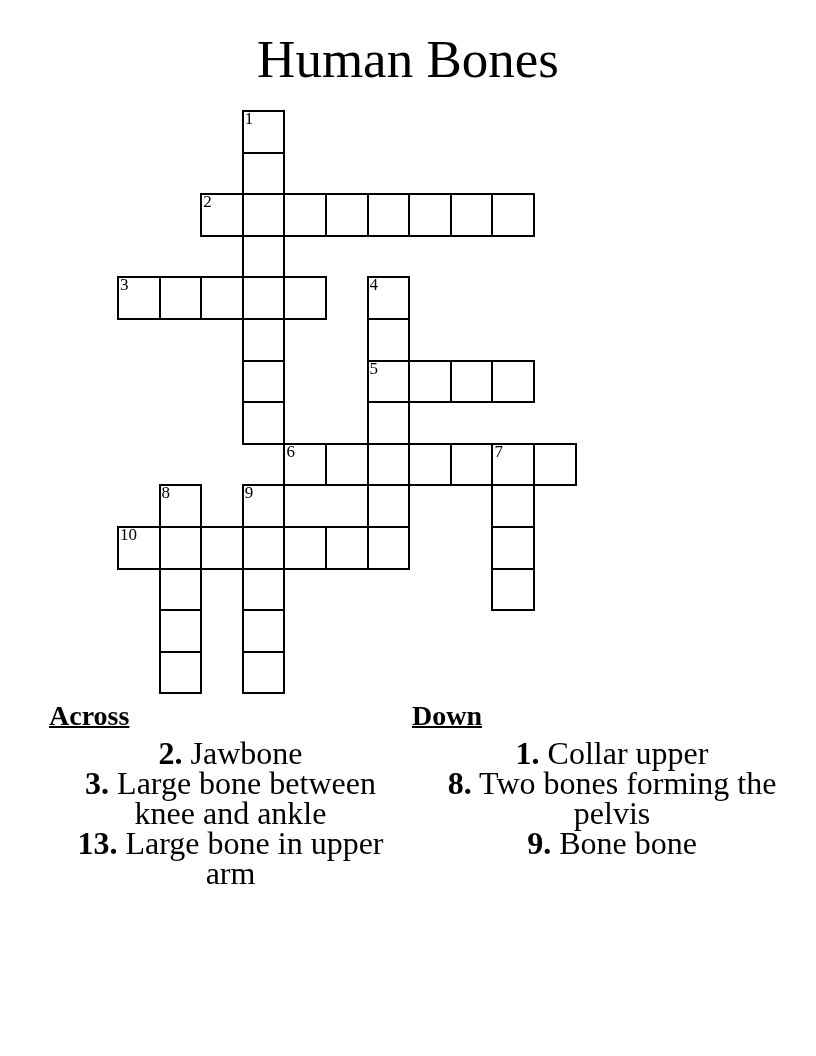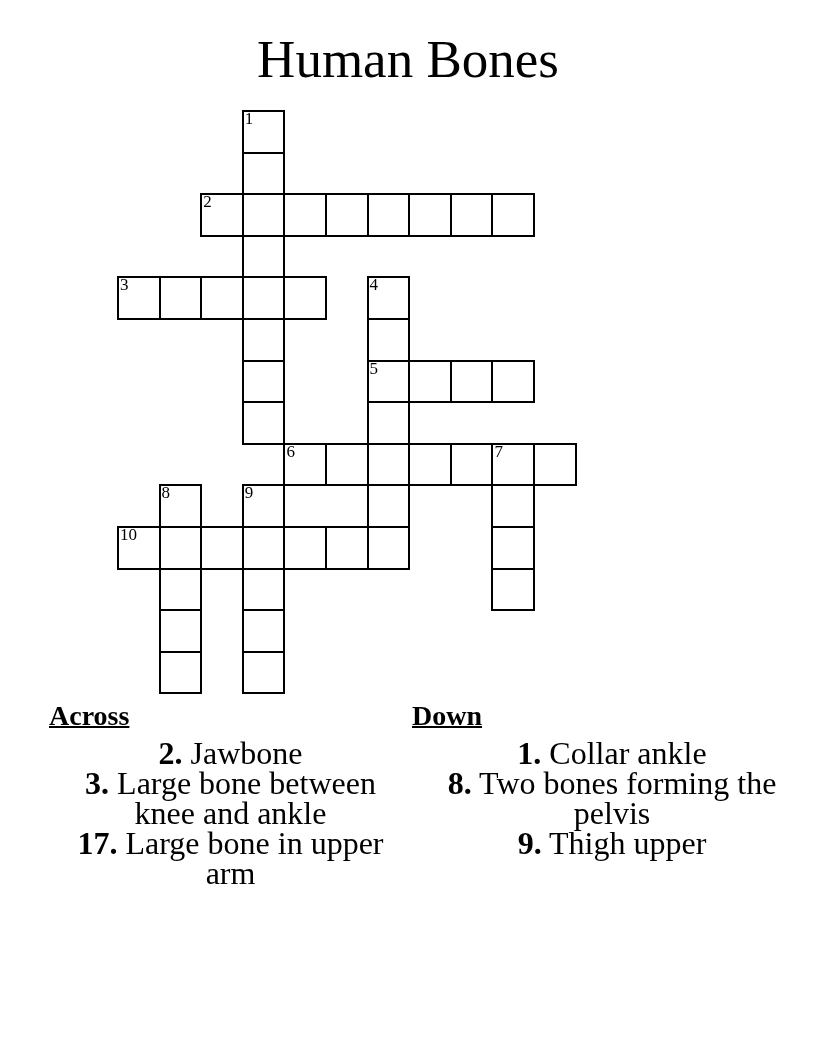--- a/index.html
+++ b/index.html
@@ -150,30 +150,30 @@
   <div class="clues">
 
     <section class="clue-col across">
       <div class="heading-row">
         <h2 class="clue-heading">Across</h2>
       </div>
       <div class="clue-list" id="across-list">
           <div class="clue"><b class="clue-number">2.</b> <span class="clue-text">Jawbone</span></div>
           <div class="clue"><b class="clue-number">3.</b> <span class="clue-text">Large bone between
 knee and ankle</span></div>
-          <div class="clue"><b class="clue-number">17.</b> <span class="clue-text">Large bone in upper arm</span></div>
+          <div class="clue"><b class="clue-number">13.</b> <span class="clue-text">Large bone in upper arm</span></div>
         </div>
     </section>
 
     <section class="clue-col down">
       <div class="heading-row">
         <h2 class="clue-heading">Down</h2>
       </div>
       <div class="clue-list" id="down-list">
-          <div class="clue"><b class="clue-number">1.</b> <span class="clue-text">Collar ankle</span></div>
+          <div class="clue"><b class="clue-number">1.</b> <span class="clue-text">Collar upper</span></div>
           <div class="clue"><b class="clue-number">8.</b> <span class="clue-text">Two bones forming the
 pelvis</span></div>
-          <div class="clue"><b class="clue-number">9.</b> <span class="clue-text">Thigh upper</span></div>
+          <div class="clue"><b class="clue-number">9.</b> <span class="clue-text">Bone bone</span></div>
         </div>
     </section>
 
   </div>
 </div>
 
 </body></html>

